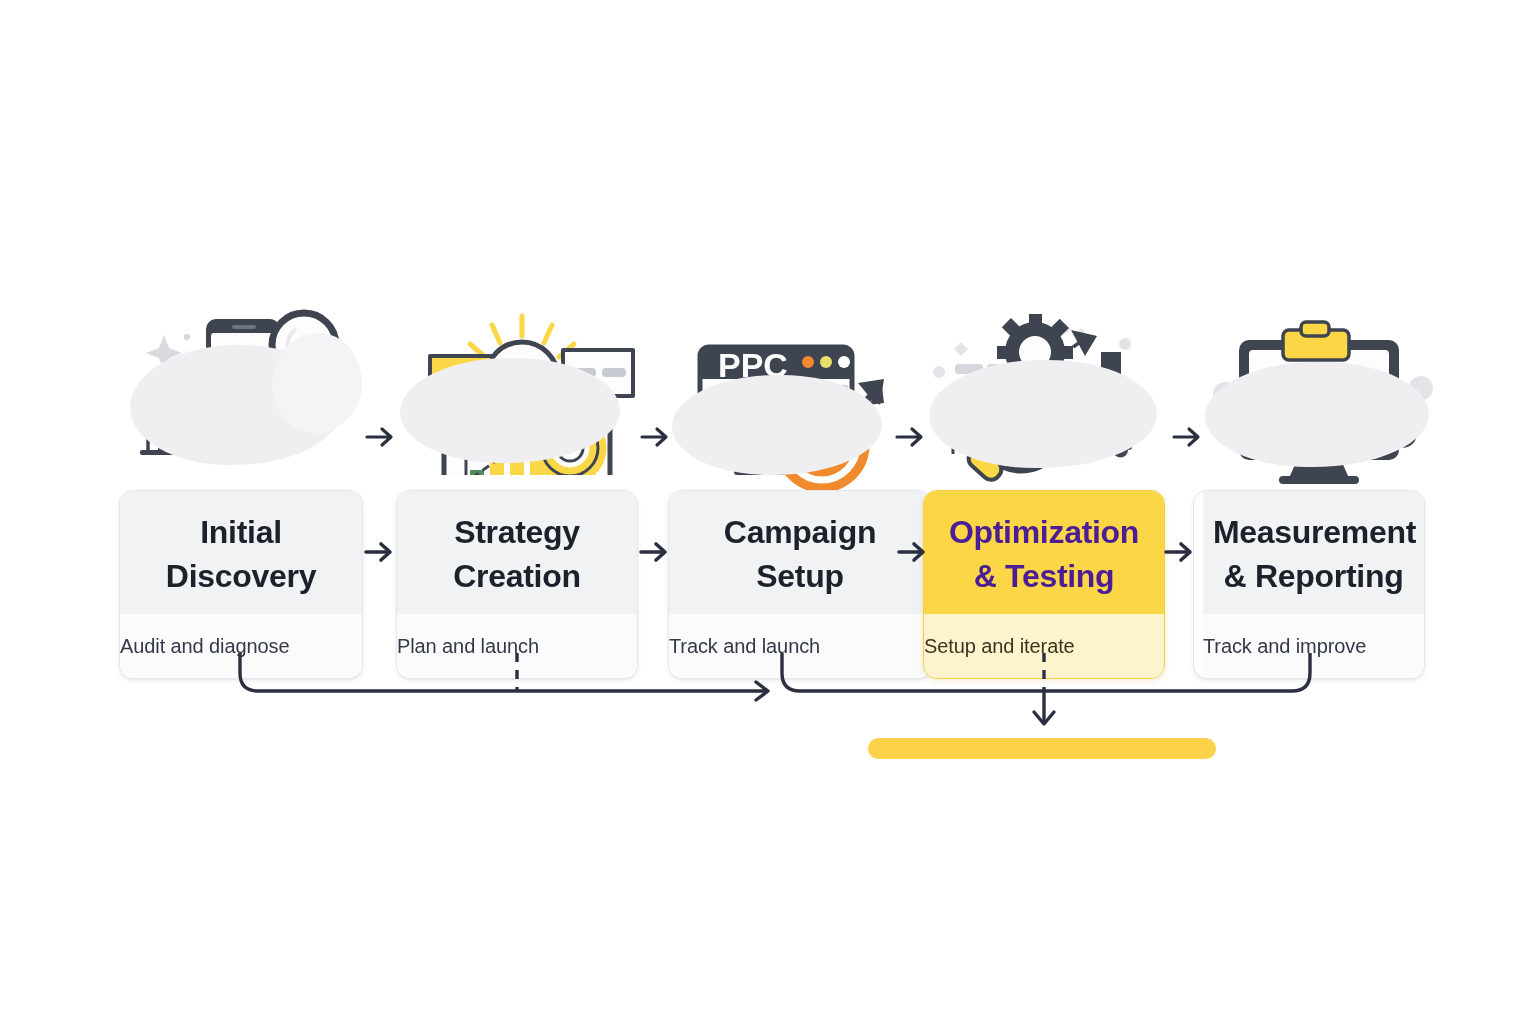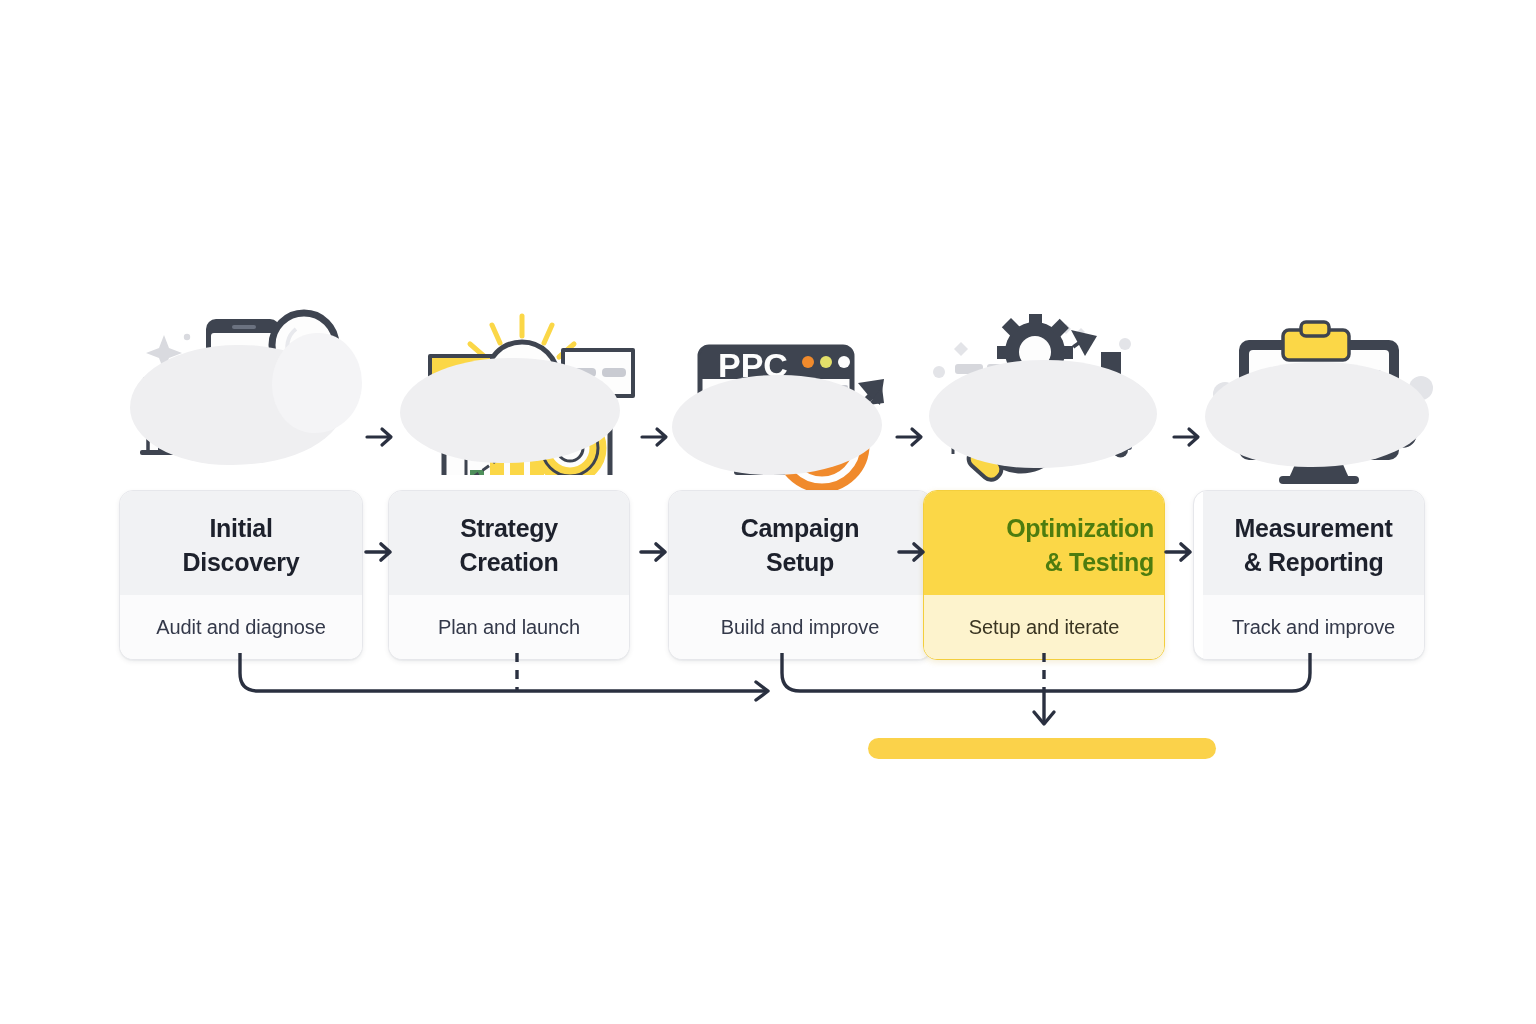--- a/index.html
+++ b/index.html
@@ -35,40 +35,40 @@
     border: 1px solid #E6E7EB;
     box-shadow: 0 2px 5px rgba(20,25,40,.07), 0 1px 1px rgba(20,25,40,.04);
   }
   .card .head {
     background: #F1F2F4;
     padding: 20px 10px 16px 10px;
     text-align: center;
   }
   .card .head .t {
     display: block;
-    font-size: 25px;
+    font-size: 32px;
     font-weight: bold;
     color: #1D212C;
     line-height: 1.36;
     letter-spacing: -0.3px;
     white-space: pre-line;
   }
   .card .body {
     background: #FBFBFC;
     height: 64px;
-    display: flex; align-items: center; justify-content: center;
+    display: flex; align-items: center; 
   }
   .card .body .s {
     font-size: 20px;
     color: #34394a;
     letter-spacing: -0.1px;
   }
   .card.hl { border-color: #F3CE3D; box-shadow: 0 2px 6px rgba(190,150,20,.18); }
   .card.hl .head { background: #FBD747; }
-  .card.hl .head .t { color: #4d7c0f; text-align: right; }
+  .card.hl .head .t { color: #4c1d95; }
   .card.hl .body { background: #FDF3CD; }
   .card.hl .body .s { color: #3a3522; }
 
   
   .arrow {
     position: absolute;
     width: 34px; height: 34px;
   }
 
   svg.wire { position: absolute; left: 0; top: 0; width: 1536px; height: 1024px; pointer-events: none; }
@@ -310,37 +310,37 @@
   <div class="card" style="left:119px; top:490px; width:244px;">
     <div class="head">
       <span class="t">Initial
 Discovery</span>
     </div>
     <div class="body">
       <span class="s">Audit and diagnose</span>
     </div>
   </div>
 
-  <div class="card" style="left:388px; top:490px; width:242px;">
+  <div class="card" style="left:396px; top:490px; width:242px;">
     <div class="head">
       <span class="t">Strategy
 Creation</span>
     </div>
     <div class="body">
       <span class="s">Plan and launch</span>
     </div>
   </div>
 
   <div class="card" style="left:668px; top:490px; width:264px;">
     <div class="head">
       <span class="t">Campaign
 Setup</span>
     </div>
     <div class="body">
-      <span class="s">Build and improve</span>
+      <span class="s">Track and launch</span>
     </div>
   </div>
 
   <div class="card hl" style="left:923px; top:490px; width:242px;">
     <div class="head">
       <span class="t">Optimization
 &amp; Testing</span>
     </div>
     <div class="body">
       <span class="s">Setup and iterate</span>

